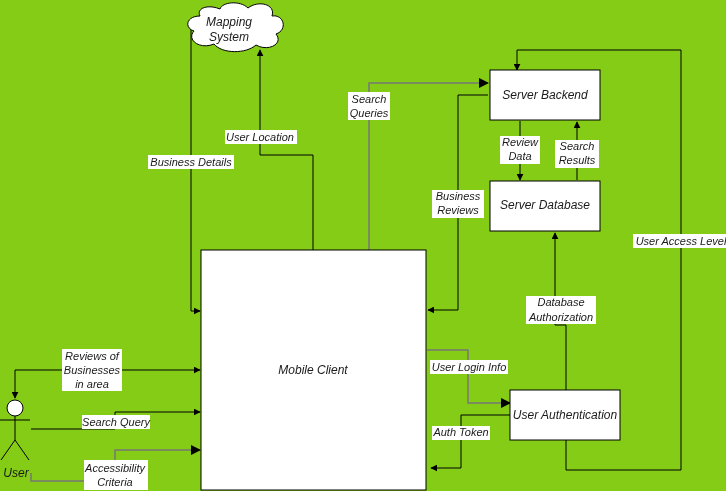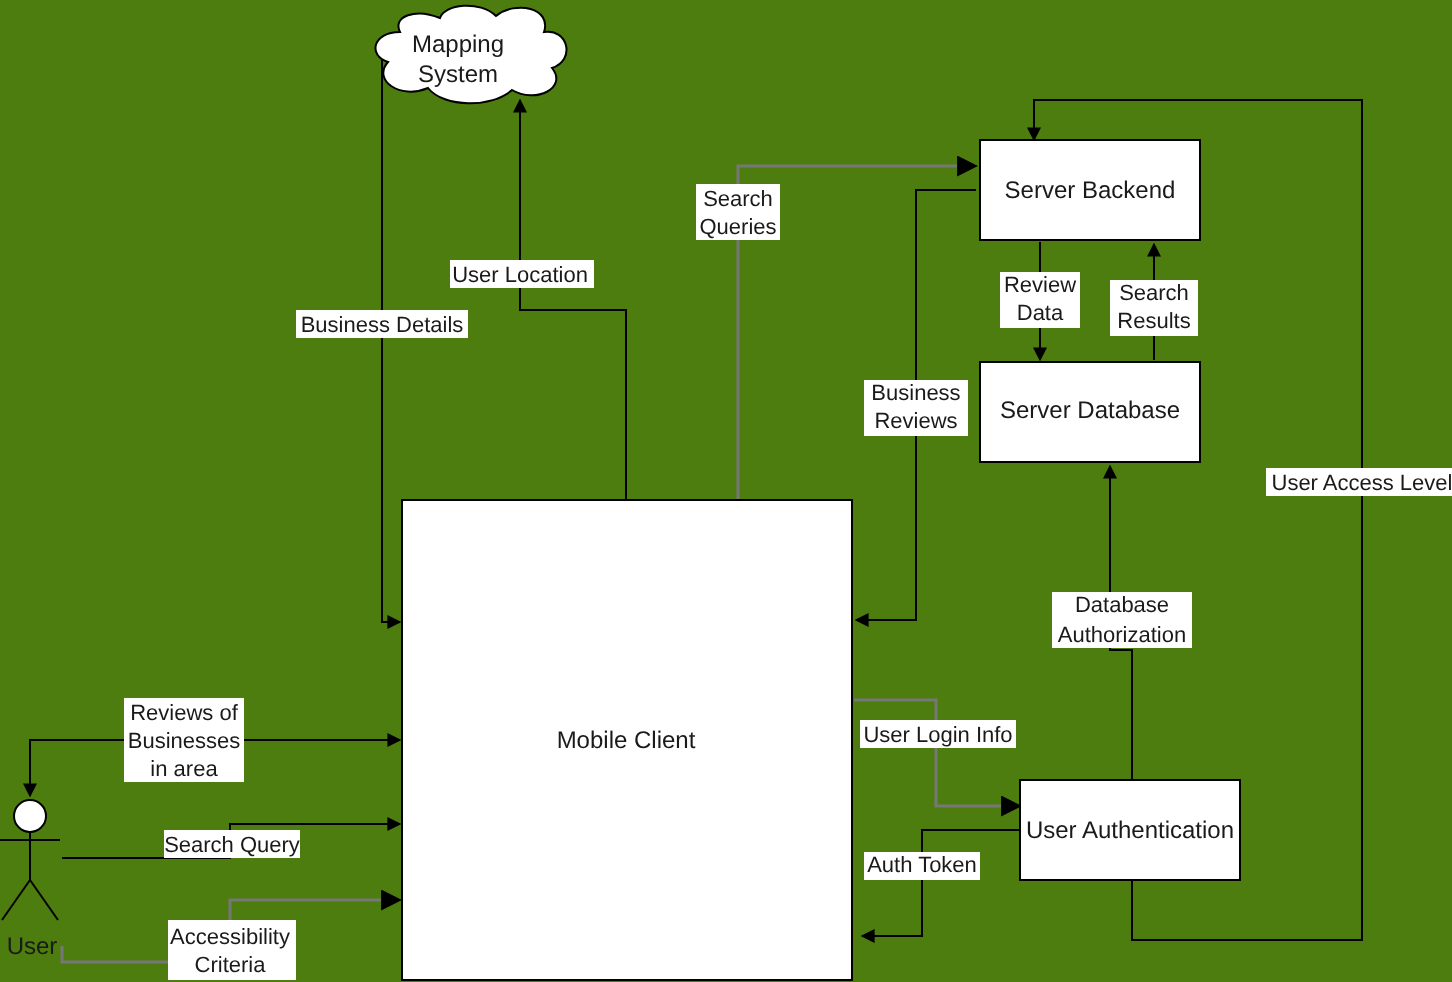--- a/index.html
+++ b/index.html
@@ -1,16 +1,16 @@
 <!DOCTYPE html>
 <html><head>
 <meta charset="utf-8">
 <style>
   html, body { margin: 0; padding: 0; background: #ffffff; }
-  #canvas { position: relative; width: 726px; height: 491px; overflow: hidden; background:#4d7c0f; }
+  #canvas { position: relative; width: 726px; height: 491px; overflow: hidden; background:#84cc16;font-style:italic; }
   svg { position: absolute; left: 0; top: 0; }
   text { font-family: "Liberation Sans", sans-serif; fill: #1a1a1a; }
   .node-label { font-size: 12px; }
   .edge-label { font-size: 11px; }
   .box { fill: #ffffff; stroke: #000000; stroke-width: 1; }
   .edge { fill: none; stroke: #000000; stroke-width: 1; }
   .edge.grey { stroke: #777777; stroke-width: 1.5; }
   .label-bg { fill: #ffffff; }
 </style>
 </head>

